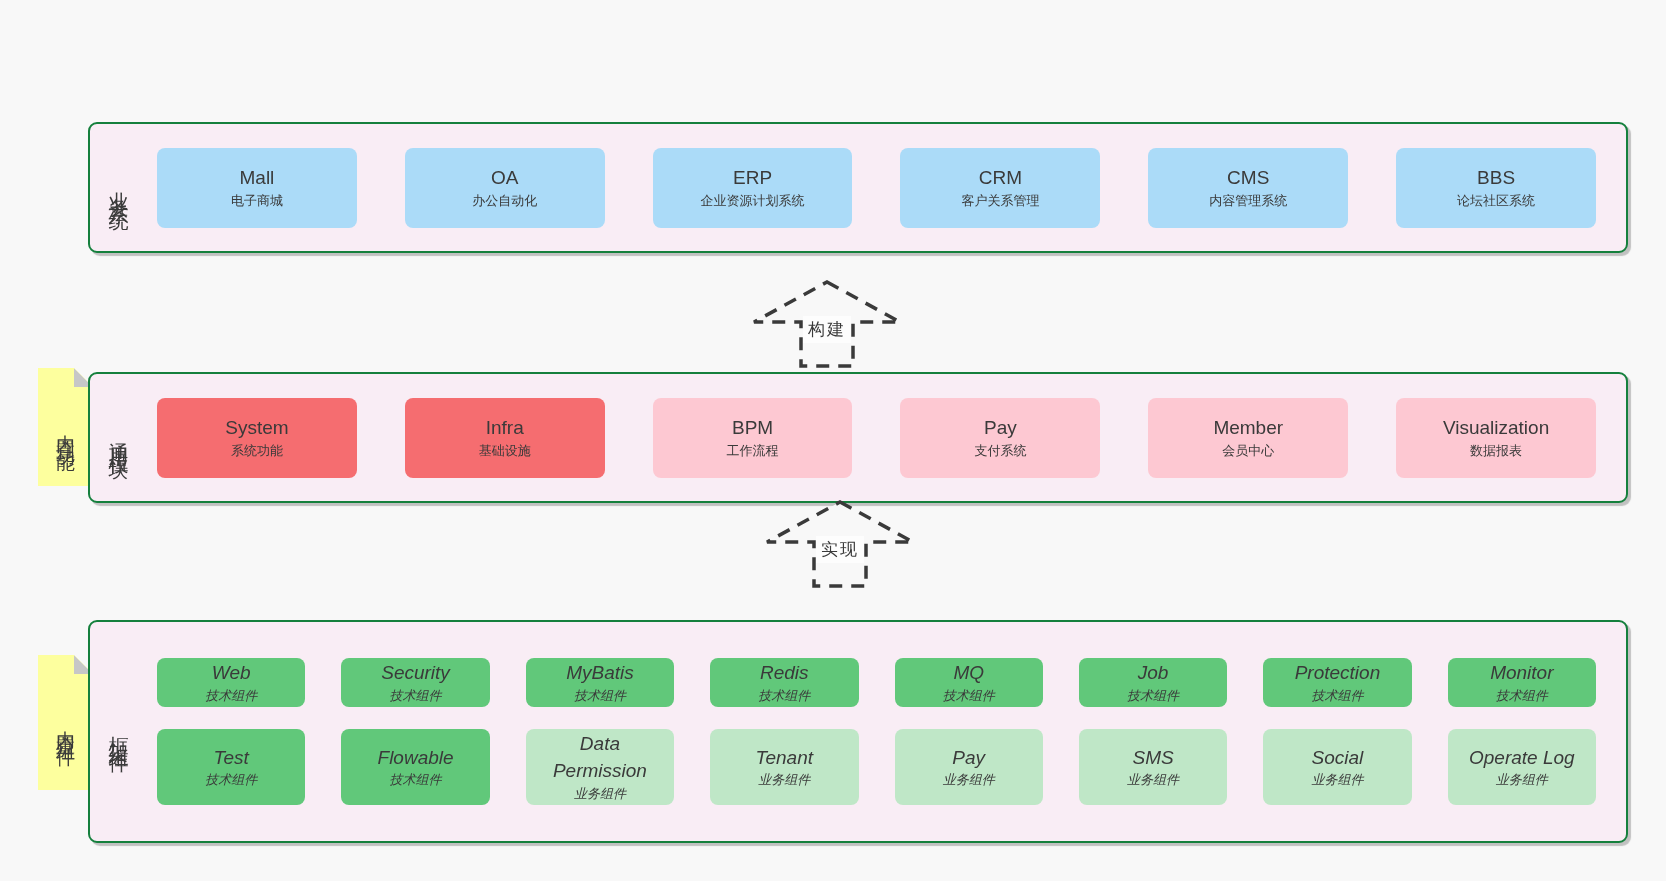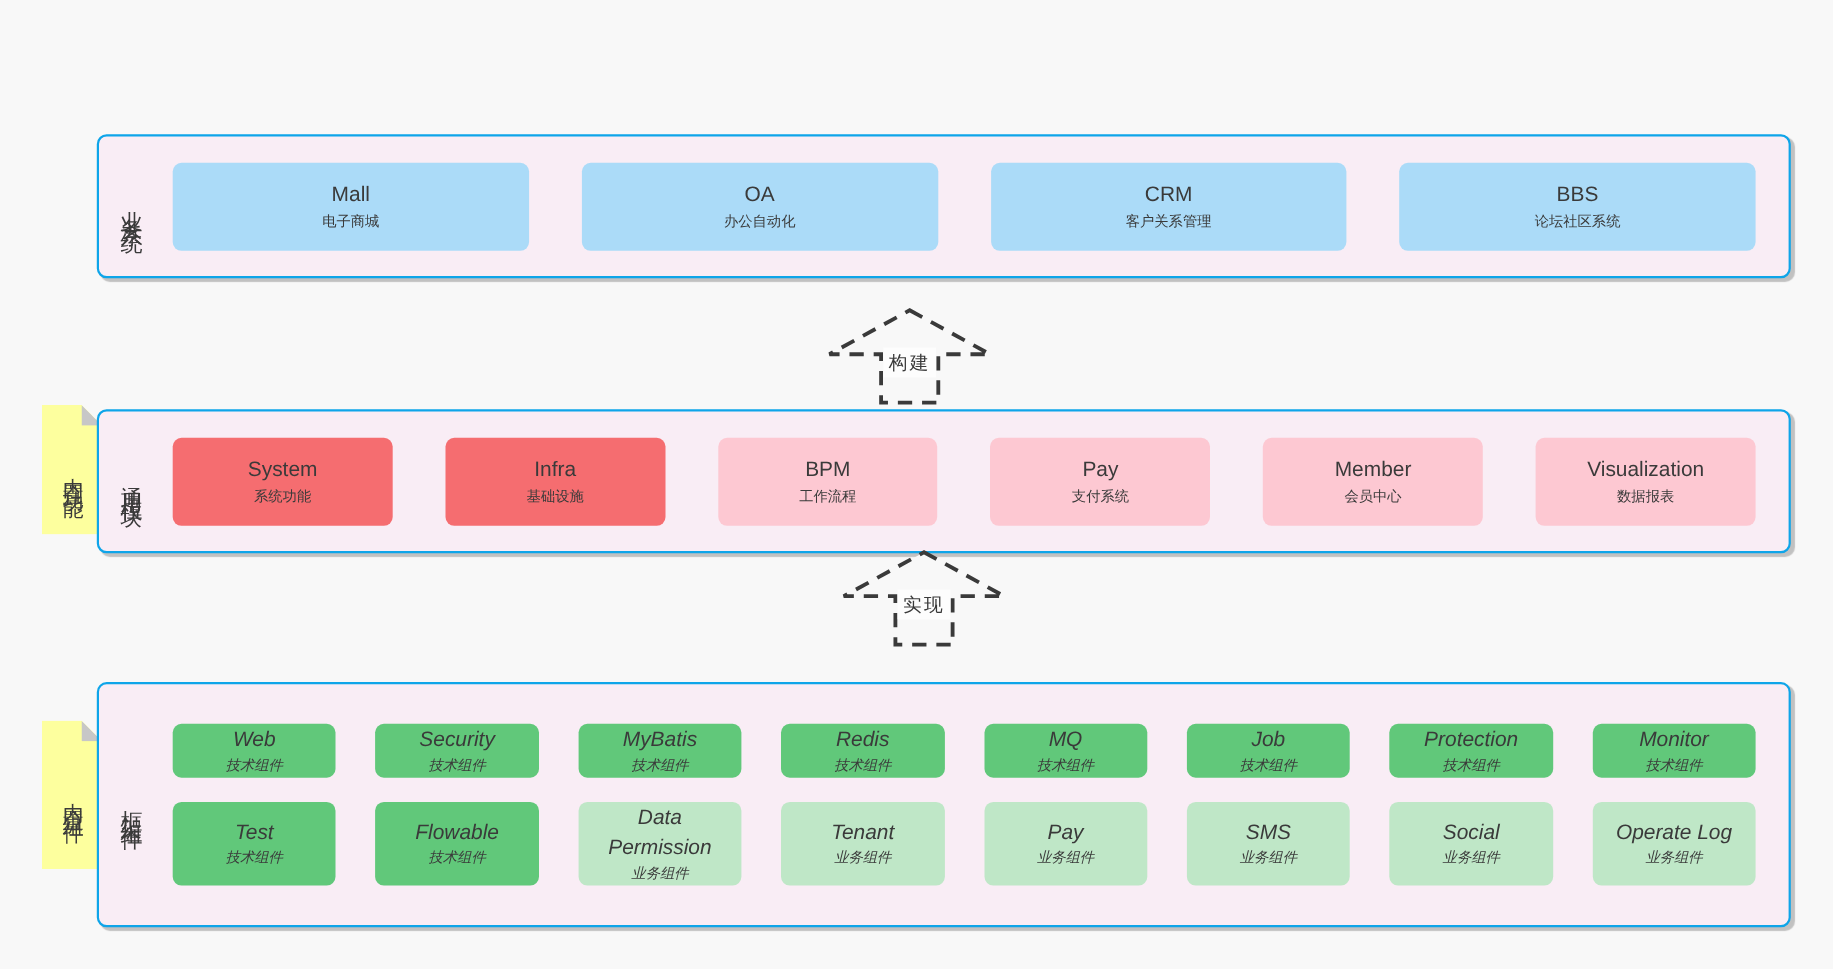--- a/index.html
+++ b/index.html
@@ -11,21 +11,21 @@
     color: #3a3a3a;
     overflow: hidden;
   }
 
   
   .panel {
     position: absolute;
     left: 88px;
     width: 1540px;
     background: #f9edf5;
-    border: 2px solid #0ea5e9;
+    border: 2px solid #15803d;
     border-radius: 9px;
     box-shadow: 3px 3px 1px rgba(0,0,0,0.22);
     display: flex;
     align-items: center;
     z-index: 2;
   }
   .panel-business   { top: 122px; height: 131px; }
   .panel-modules    { top: 372px; height: 131px; }
   .panel-components { top: 620px; height: 223px; }
 
@@ -139,22 +139,30 @@
   <div class="boxes-row">
     <div class="box blue">
       <div class="box-name">Mall</div>
       <div class="box-desc">电子商城</div>
     </div>
     <div class="box blue">
       <div class="box-name">OA</div>
       <div class="box-desc">办公自动化</div>
     </div>
     <div class="box blue">
+      <div class="box-name">ERP</div>
+      <div class="box-desc">企业资源计划系统</div>
+    </div>
+    <div class="box blue">
       <div class="box-name">CRM</div>
       <div class="box-desc">客户关系管理</div>
+    </div>
+    <div class="box blue">
+      <div class="box-name">CMS</div>
+      <div class="box-desc">内容管理系统</div>
     </div>
     <div class="box blue">
       <div class="box-name">BBS</div>
       <div class="box-desc">论坛社区系统</div>
     </div>
   </div>
 </section>
 
 <div class="arrow arrow-1">
   <svg viewBox="0 0 160 92">

